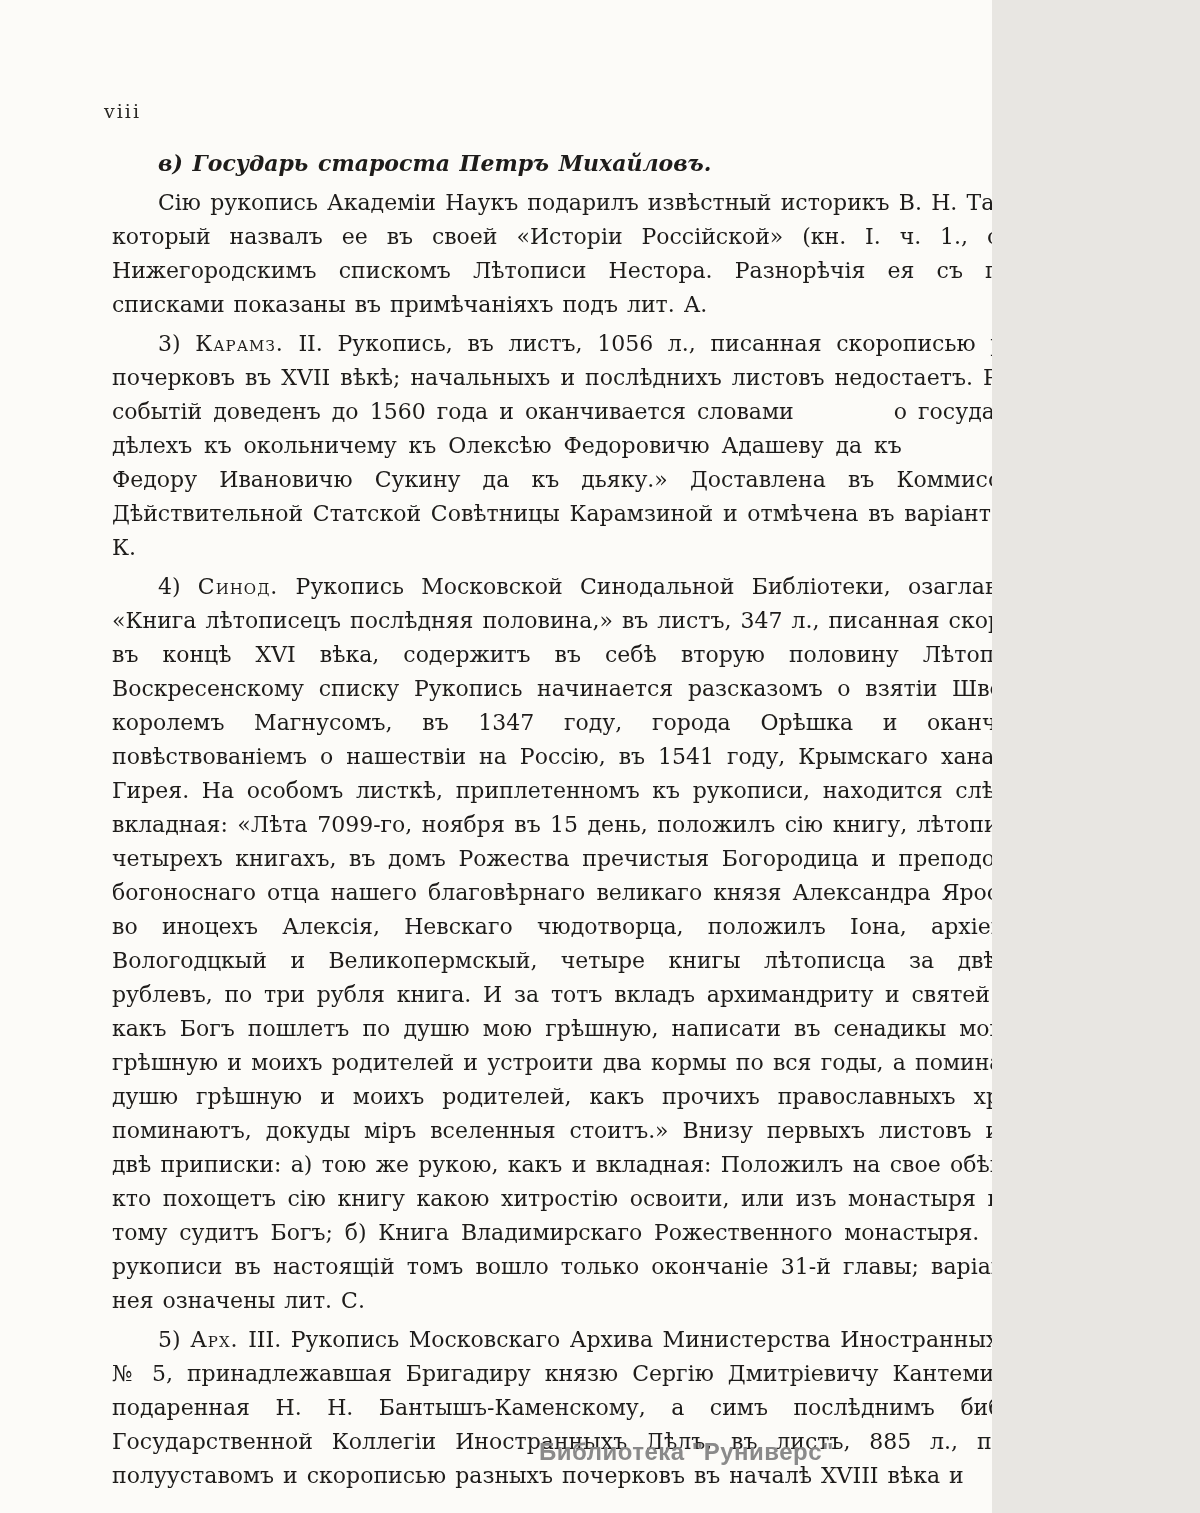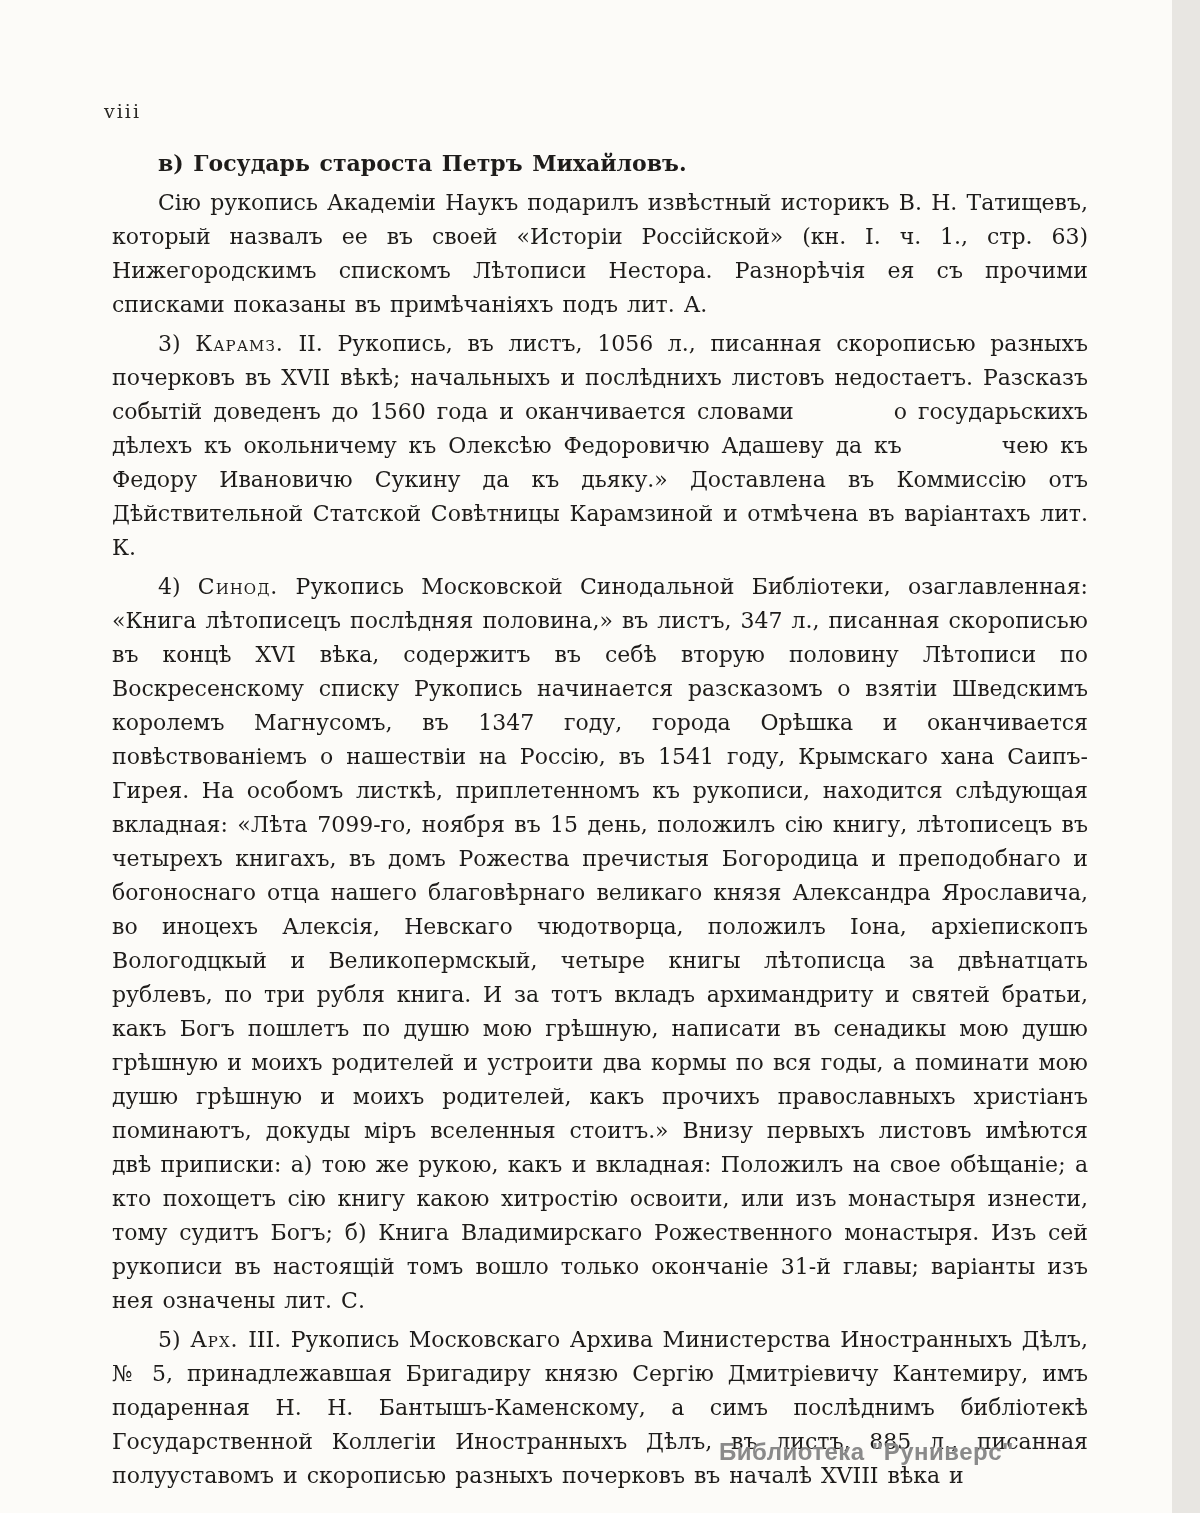--- a/index.html
+++ b/index.html
@@ -8,21 +8,21 @@
     --watermark:#8a8a8a;
   }
   html,body{margin:0;padding:0;}
   body{
     width:1200px;height:1513px;
     background:#e8e6e2;
     font-family:"DejaVu Serif","Liberation Serif",serif;
   }
   .page{
     position:relative;
-    width:1172px;height:1513px;
+    width:992px;height:1513px;
     background:var(--paper);
     color:var(--ink);
     overflow:hidden;
   }
   .page-number{
     position:absolute;
     left:104px;top:100px;
     font-size:19px;
     letter-spacing:2px;
     color:#2b2925;
@@ -37,21 +37,21 @@
     word-spacing:2px;
   }
   .para{
     margin:0;
     text-indent:46px;
   }
   .para + .para{margin-top:5px;}
   .roman{font-style:normal;}
   .italic{}
   .smallcaps{font-variant:small-caps;letter-spacing:1px;margin-top:18px;}
-  .bold{font-weight:bold;}
+  .bold{font-weight:bold;font-style:italic;}
   .gap{display:inline-block;width:100px;}
   .watermark{
     position:absolute;
     top:1438px;
     right:158px;
     font-family:"Liberation Sans","DejaVu Sans",sans-serif;
     font-weight:bold;
     font-size:24px;
     color:var(--watermark);
     letter-spacing:0.5px;

